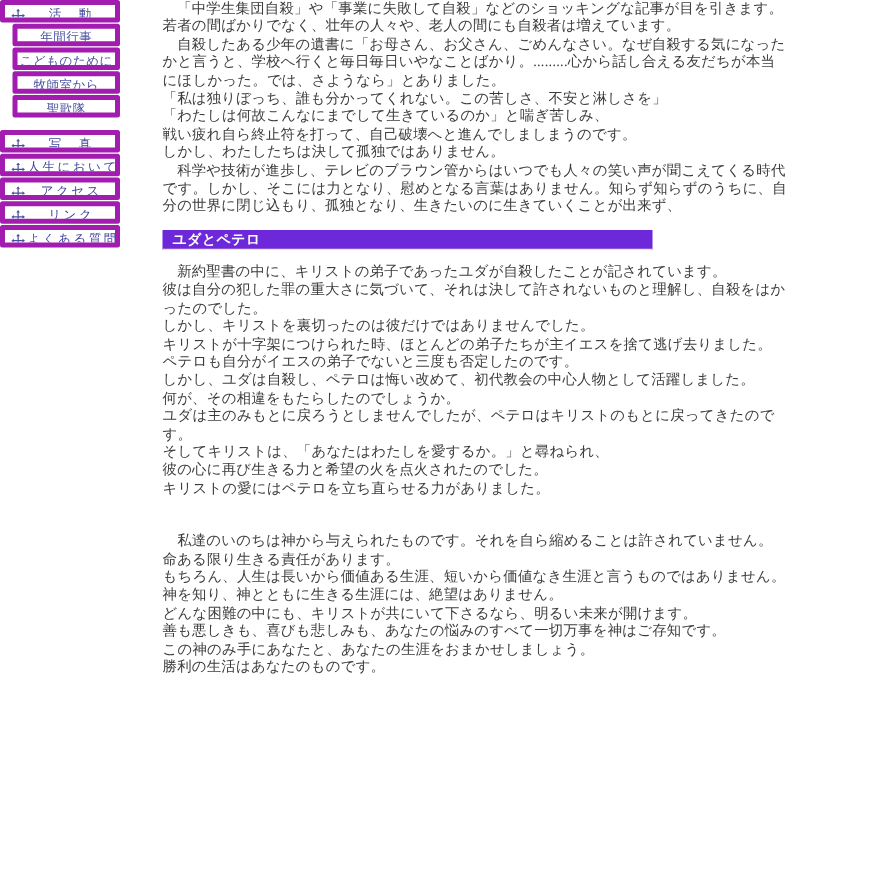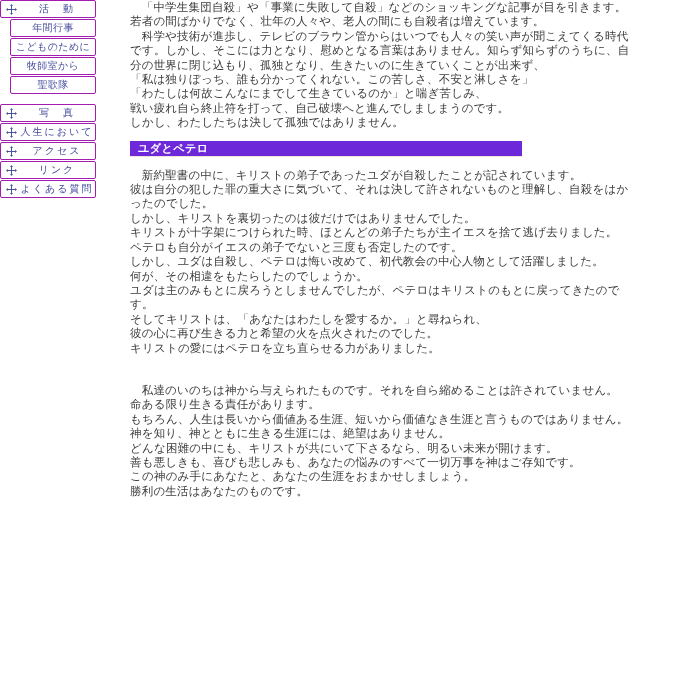--- a/index.html
+++ b/index.html
@@ -30,21 +30,21 @@
     padding: 0;
   }
   .nav-group { margin: 0 0 0 0; }
 
   .nav-item {
     position: relative;
     box-sizing: border-box;
     height: 18px;
     line-height: 16px;
     background: #ffffff;
-    border: 1px solid #a21caf;
+    border: 4px solid #a21caf;
     border-radius: 2px;
     margin: 0 0 1px 0;
     color: #41479b;
     font-family: "DejaVu Sans", "Liberation Sans", sans-serif;
     font-size: 10px;
     text-align: center;
     cursor: pointer;
     white-space: nowrap;
     overflow: hidden;
   }
@@ -200,27 +200,30 @@
         </span>
         <span class="label">よくある質問</span>
       </div>
     </div>
   </div>
 
   <div id="main">
 
     <div class="para">　「中学生集団自殺」や「事業に失敗して自殺」などのショッキングな記事が目を引きます。
 若者の間ばかりでなく、壮年の人々や、老人の間にも自殺者は増えています。</div>
-    <div class="para">　科学や技術が進歩し、テレビのブラウン管からはいつでも人々の笑い声が聞こえてくる時代
-です。しかし、そこには力となり、慰めとなる言葉はありません。知らず知らずのうちに、自
-分の世界に閉じ込もり、孤独となり、生きたいのに生きていくことが出来ず、</div>
+    <div class="para">　自殺したある少年の遺書に「お母さん、お父さん、ごめんなさい。なぜ自殺する気になった
+かと言うと、学校へ行くと毎日毎日いやなことばかり。.........心から話し合える友だちが本当
+にほしかった。では、さようなら」とありました。</div>
     <div class="para">「私は独りぼっち、誰も分かってくれない。この苦しさ、不安と淋しさを」
 「わたしは何故こんなにまでして生きているのか」と喘ぎ苦しみ、
 戦い疲れ自ら終止符を打って、自己破壊へと進んでしましまうのです。
 しかし、わたしたちは決して孤独ではありません。</div>
+    <div class="para">　科学や技術が進歩し、テレビのブラウン管からはいつでも人々の笑い声が聞こえてくる時代
+です。しかし、そこには力となり、慰めとなる言葉はありません。知らず知らずのうちに、自
+分の世界に閉じ込もり、孤独となり、生きたいのに生きていくことが出来ず、</div>
 
     <div class="gap-md"></div>
 
     <div class="head-wrap">
       <div class="section-head">ユダとペテロ</div>
     </div>
 
     <div class="gap-md"></div>
 
     <div class="para">　新約聖書の中に、キリストの弟子であったユダが自殺したことが記されています。

